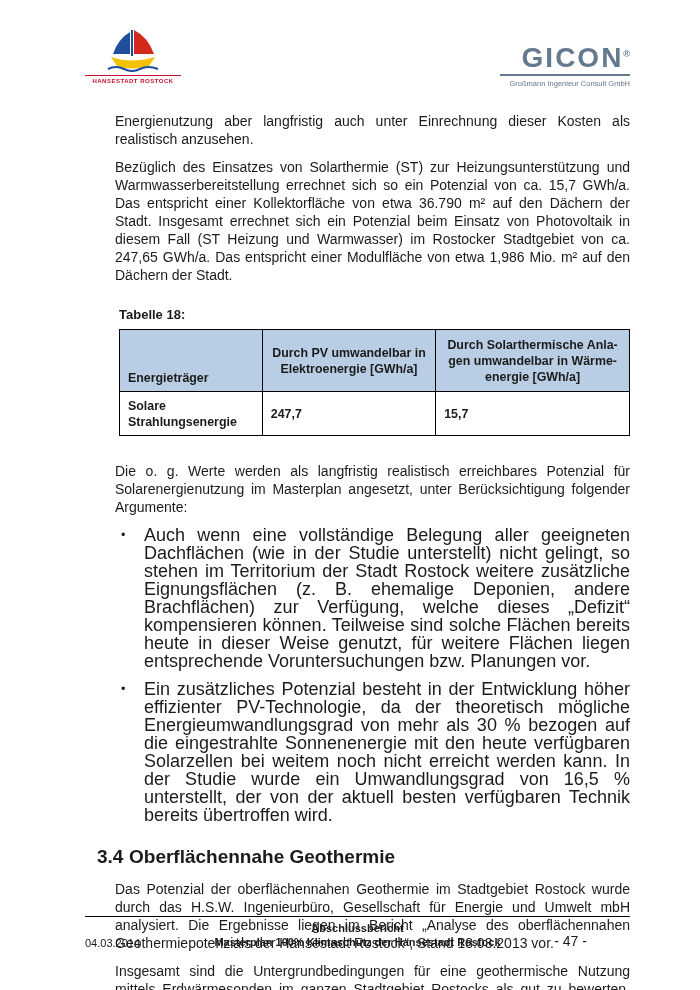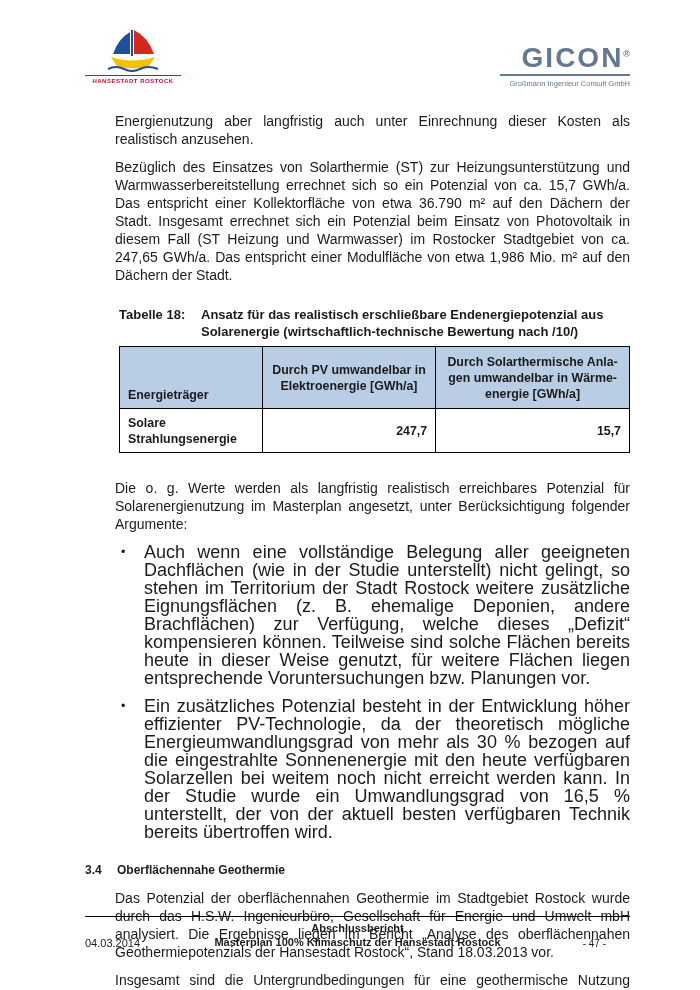--- a/index.html
+++ b/index.html
@@ -44,40 +44,40 @@
   table.pot { border-collapse:collapse; width:calc(100% - 34px); margin-left:34px;
     margin-bottom:26px; font-size:12.4px; }
   table.pot th, table.pot td { border:1px solid #000; padding:5px 8px; hyphens:manual; }
   table.pot th { background:var(--table-header-bg,#b9cde4); font-weight:bold;
     text-align:center; vertical-align:middle; line-height:16px; height:62px; }
   table.pot th.col1 { text-align:left; vertical-align:bottom; width:28%; }
   table.pot th.col2 { width:34%; }
   table.pot th.col3 { width:38%; }
   table.pot td { font-weight:bold; height:44px; vertical-align:middle; line-height:16px; }
   table.pot td.col1 { text-align:left; }
-  table.pot td.col2, table.pot td.col3 { text-align:right; }
+  table.pot td.col2, table.pot td.col3 { text-align:left; }
 
   
   ul.bullets { list-style:none; margin-left:30px; margin-top:2px; }
   ul.bullets li { display:flex; margin-bottom:10px; }
   ul.bullets li:last-child { margin-bottom:22px; }
   ul.bullets .marker { flex:0 0 29px; padding-left:6px; font-size:12.6px; line-height:18px; }
   ul.bullets .btext { flex:1; font-size:18px; line-height:18px; text-align:justify; }
 
   
-  h2.section { display:flex; font-size:12px; font-weight:bold; margin:4px 0 12px 0; }
+  h2.section { display:flex; font-size:19px; font-weight:bold; margin:4px 0 12px 12px; }
   h2.section .sec-num { flex:0 0 32px; }
 
   
   .footer { position:absolute; left:85px; right:70px; top:916px; }
   .footer-rule { border-top:1px solid #000; margin-bottom:4px; }
   .footer-row { display:flex; align-items:flex-end; }
   .footer-date { flex:0 0 95px; font-size:11px; text-align:left; }
   .footer-center { flex:1; text-align:center; font-size:11px; font-weight:bold; line-height:14px; }
-  .footer-page { flex:0 0 95px; font-size:10px; text-align:right; padding-right:24px; }
+  .footer-page { flex:0 0 95px; font-size:14px; text-align:center; padding-right:24px; }
 </style>
 </head>
 <body>
 
 <div class="page">
 
   <div class="logo-left">
     <svg width="58" height="44" viewBox="0 0 58 44">
       <path d="M26 4 L26 26 L9 26 Q14 11 26 4 Z" fill="#1f4e9c"></path>
       <path d="M30 2 L30 26 L50 26 Q44 9 30 2 Z" fill="#d42a1e"></path>
@@ -94,21 +94,20 @@
     <div class="gicon-sub">Großmann Ingenieur Consult GmbH</div>
   </div>
 
   <div class="content">
 
     <p class="body">Energienutzung aber langfristig auch unter Einrechnung dieser Kosten als realistisch anzusehen.</p>
     <p class="body">Bezüglich des Einsatzes von Solarthermie (ST) zur Heizungsunterstützung und Warmwasserbereitstellung errechnet sich so ein Potenzial von ca. 15,7 GWh/a. Das entspricht einer Kollektorfläche von etwa 36.790 m² auf den Dächern der Stadt. Insgesamt errechnet sich ein Potenzial beim Einsatz von Photovoltaik in diesem Fall (ST Heizung und Warmwasser) im Rostocker Stadtgebiet von ca. 247,65 GWh/a. Das entspricht einer Modulfläche von etwa 1,986 Mio. m² auf den Dächern der Stadt.</p>
 
     <div class="caption">
       <span class="caption-label">Tabelle 18:</span>
-      <span class="caption-text">Ansatz für das realistisch erschließbare Endenergiepotenzial aus Solar­energie (wirtschaftlich-technische Bewertung nach /10/)</span>
     </div>
 
     <table class="pot">
       <thead>
         <tr>
           <th class="col1">Energieträger</th>
           <th class="col2">Durch PV umwandelbar in Elektroenergie [GWh/a]</th>
           <th class="col3">Durch Solarthermische Anla­gen umwandelbar in Wärme­energie [GWh/a]</th>
         </tr>
       </thead>

